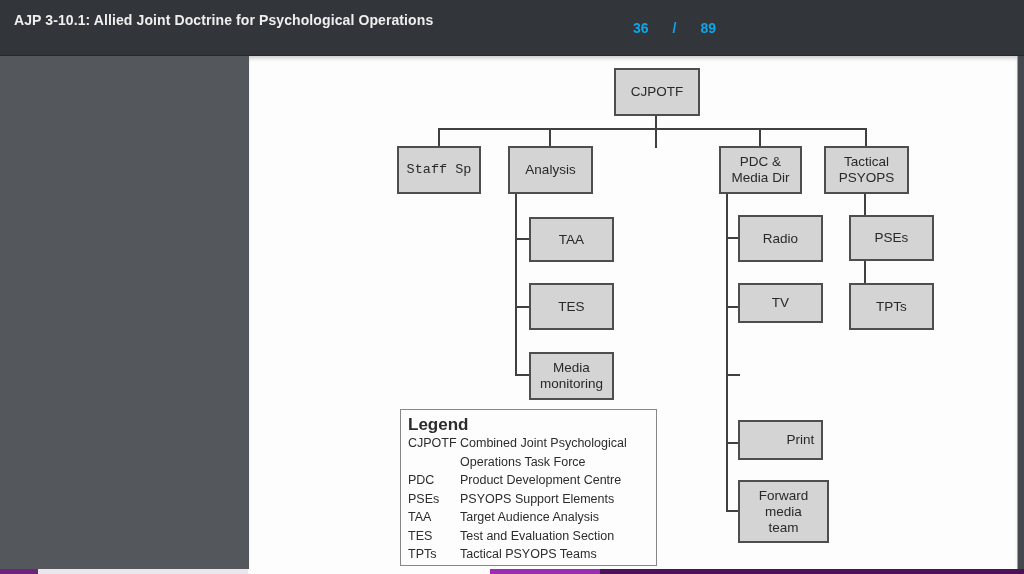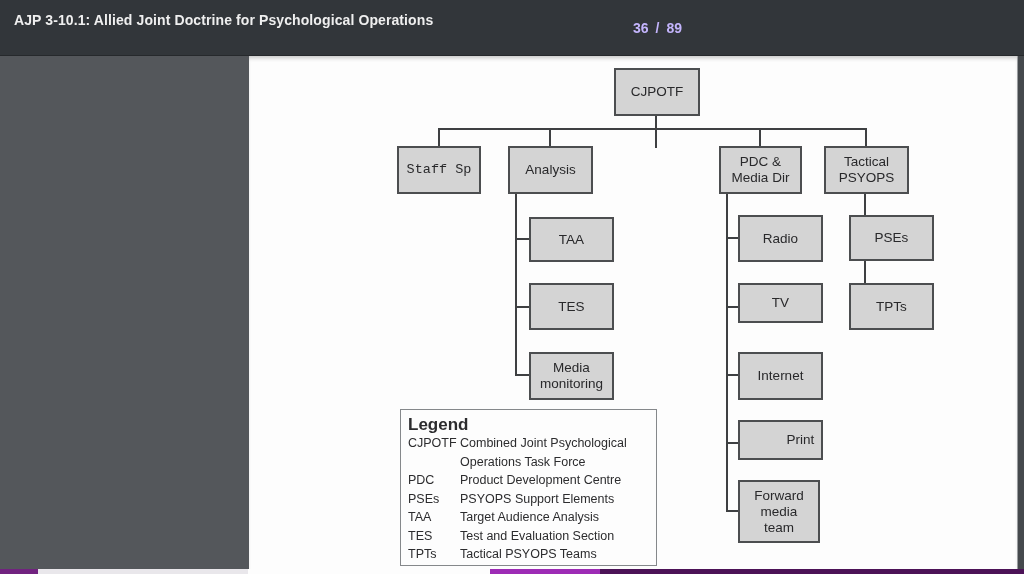--- a/index.html
+++ b/index.html
@@ -13,22 +13,22 @@
   .toolbar{
     position:absolute;left:0;top:0;width:1024px;height:56px;
     background:#32363a;border-bottom:1px solid #26292c;
     display:flex;align-items:center;z-index:5;
   }
   .doc-title{
     position:absolute;left:14px;top:0;height:40px;display:flex;align-items:center;
     color:#efefef;font-size:14px;font-weight:bold;letter-spacing:.1px;white-space:nowrap;
   }
   .page-indicator{
-    position:absolute;left:633px;top:0;height:56px;display:flex;align-items:center;gap:7px;
-    color:#c4b5fd;font-size:14px;font-weight:bold;
+    position:absolute;left:633px;top:0;height:56px;display:flex;align-items:center;gap:24px;
+    color:#0ea5e9;font-size:14px;font-weight:bold;
   }
   
   .sidebar-left{position:absolute;left:0;top:56px;width:249px;height:518px;background:#54575b;}
   .page{
     position:absolute;left:249px;top:56px;width:768px;height:518px;background:#fdfdfd;
     box-shadow:inset 0 4px 4px -2px rgba(0,0,0,.22);
   }
   .scrollbar-track{position:absolute;left:1017px;top:56px;width:7px;height:518px;background:#45494d;border-left:1px solid #9a9da0;}
   
   .node{
@@ -98,23 +98,22 @@
   <div class="node" style="left:824px;top:146px;width:85px;height:48px;">Tactical
 PSYOPS</div>
   <div class="node" style="left:719px;top:146px;width:83px;height:48px;">PDC &amp;
 Media Dir</div>
   <div class="node" style="left:529px;top:217px;width:85px;height:45px;">TAA</div>
   <div class="node" style="left:529px;top:283px;width:85px;height:47px;">TES</div>
   <div class="node" style="left:529px;top:352px;width:85px;height:48px;">Media
 monitoring</div>
   <div class="node" style="left:738px;top:215px;width:85px;height:47px;">Radio</div>
   <div class="node" style="left:738px;top:283px;width:85px;height:40px;">TV</div>
-  <div class="node" style="left:738px;top:352px;width:85px;height:48px;">Internet</div>
   <div class="node" style="left:738px;top:420px;width:85px;height:40px;padding-left:40px;">Print</div>
-  <div class="node" style="left:738px;top:480px;width:82px;height:63px;">Forward
+  <div class="node" style="left:738px;top:480px;width:91px;height:63px;">Forward
 media
 team</div>
   <div class="node" style="left:849px;top:215px;width:85px;height:46px;">PSEs</div>
   <div class="node" style="left:849px;top:283px;width:85px;height:47px;">TPTs</div>
 
   <div class="legend">
     <div class="legend-title">Legend</div>
     <div class="lg-row">
       <span class="lg-term">CJPOTF</span>
       <span class="lg-def">Combined Joint Psychological Operations Task Force</span>

